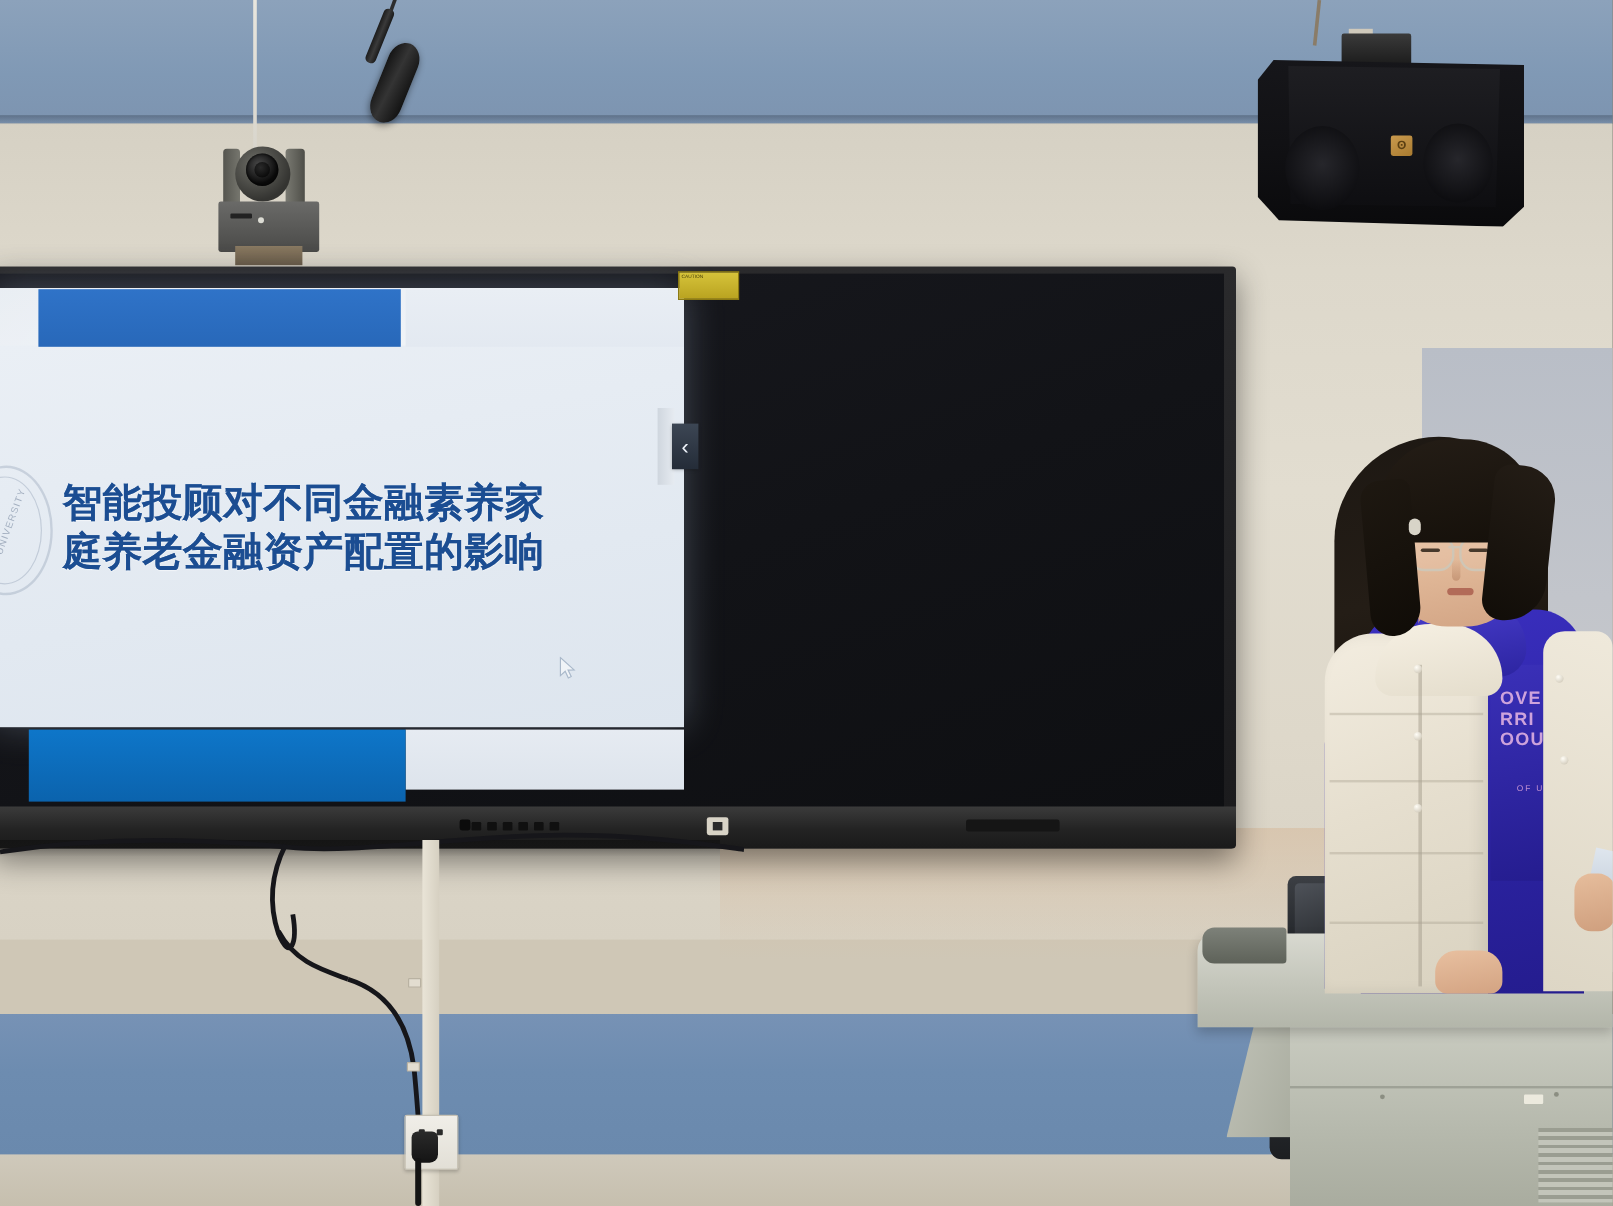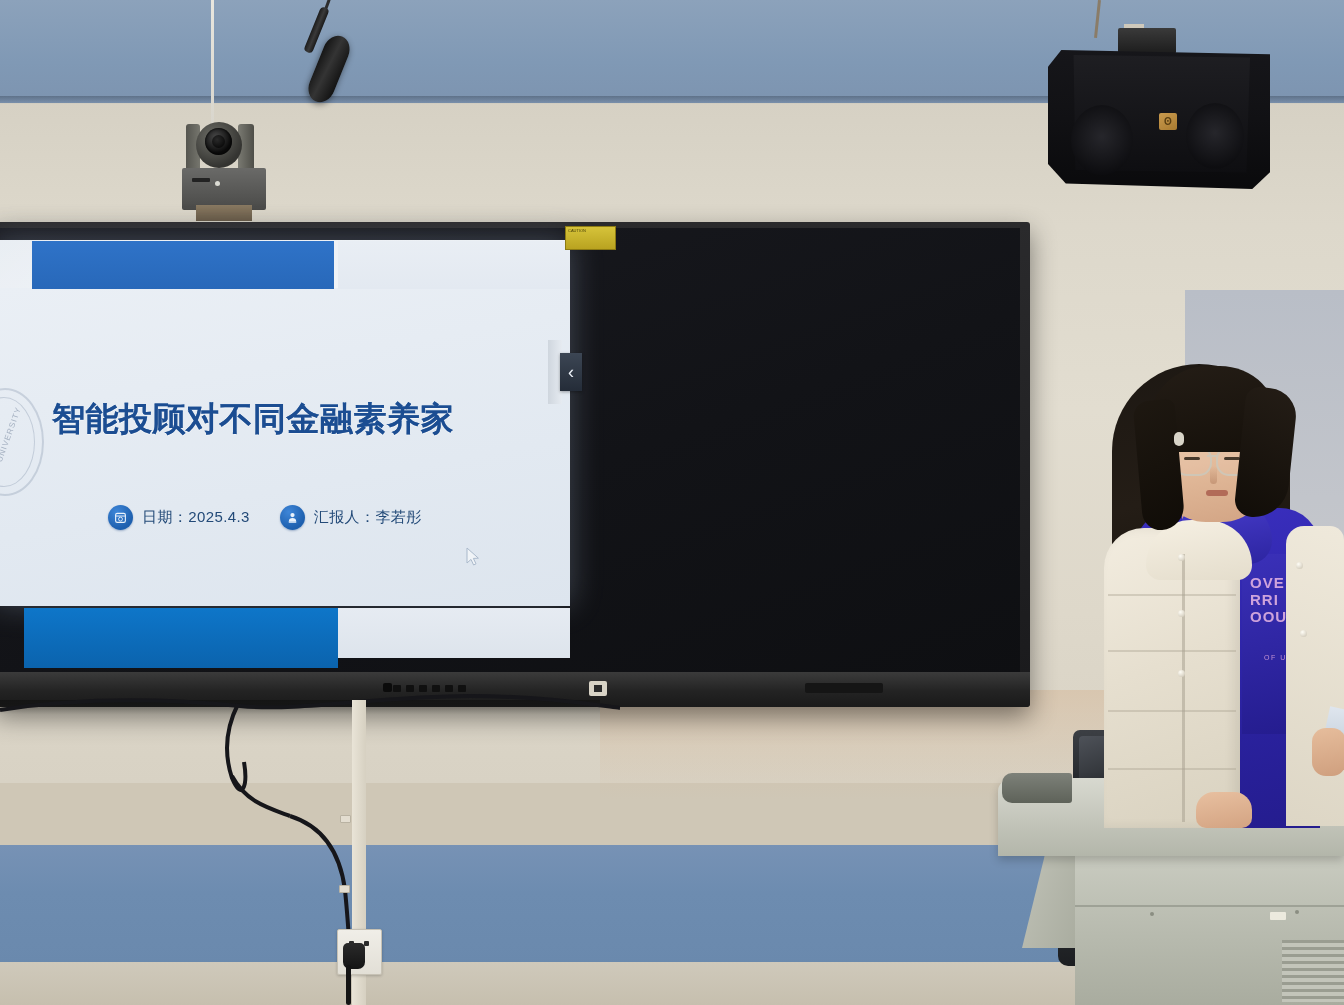--- a/index.html
+++ b/index.html
@@ -339,44 +339,23 @@
   <div class="band-top"></div>
   <div class="band-bot"></div>
 
   <div class="seal">
     <i></i>
     <b>UNIVERSITY</b>
   </div>
 
   <div class="slide-title">
     <div>智能投顾对不同金融素养家</div>
-  </div>
-
-  <div class="slide-meta">
-    <div class="meta-item">
-      <span class="meta-ic">
-        <svg width="13" height="13" viewBox="0 0 16 16" aria-hidden="true">
-          <rect x="2" y="3" width="12" height="11" rx="2" fill="none" stroke="#eaf2fb" stroke-width="1.4"></rect>
-          <line x1="2" y1="6.2" x2="14" y2="6.2" stroke="#eaf2fb" stroke-width="1.2"></line>
-          <circle cx="8" cy="10" r="2.4" fill="none" stroke="#eaf2fb" stroke-width="1.1"></circle>
-        </svg>
-      </span>
-      <span class="meta-tx">日期：2025.4.3</span>
-    </div>
-    <div class="meta-item">
-      <span class="meta-ic">
-        <svg width="13" height="13" viewBox="0 0 16 16" aria-hidden="true">
-          <circle cx="8" cy="5" r="2.6" fill="#eaf2fb"></circle>
-          <path d="M3.5 12.5c0-2.4 2-3.8 4.5-3.8s4.5 1.4 4.5 3.8z" fill="#eaf2fb"></path>
-          <rect x="3.2" y="12.6" width="9.6" height="1.8" rx=".8" fill="#eaf2fb"></rect>
-        </svg>
-      </span>
-      <span class="meta-tx">汇报人：李若彤</span>
-    </div>
-  </div>
+    <div>庭养老金融资产配置的影响</div>
+  </div>
+
 
   <div class="slide-cursor">
     <svg width="14" height="20" viewBox="0 0 14 20" aria-hidden="true">
       <path d="M1 1 L1 16 L5 12.4 L7.6 18 L10 16.8 L7.4 11.4 L12.4 11.2 Z" fill="#ffffff" stroke="#7f94ad" stroke-width="1"></path>
     </svg>
   </div>
 
   <div class="slide-edge"></div>
   <div class="slide-back">‹</div>
 

